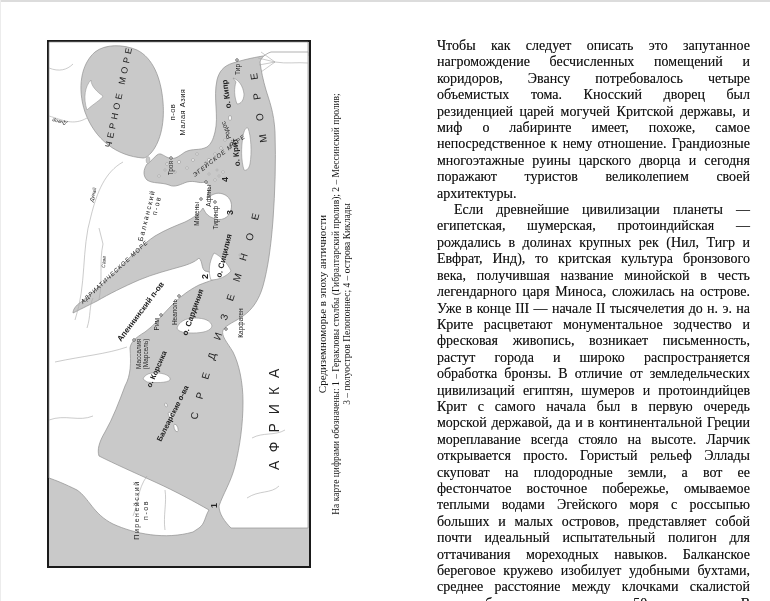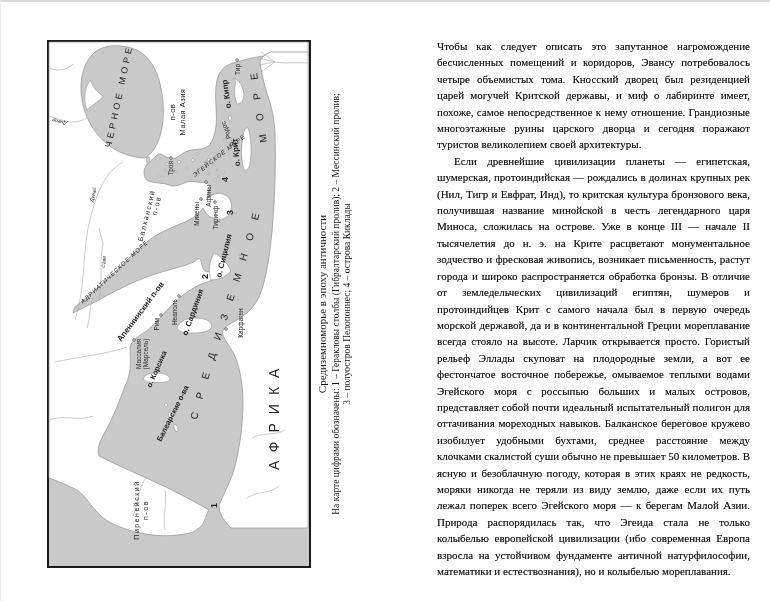--- a/index.html
+++ b/index.html
@@ -30,21 +30,21 @@
     width:528px;text-align:center;color:#161616;margin-top:6px;line-height:11.5px;
   }
   .cap-title{font-size:11px;margin:0 0 2px 0;}
   .cap-line{font-size:9.5px;margin:0;}
 
   
   .right-page{
     position:absolute;left:437px;top:38px;width:313px;color:#141414;
   }
   .right-page p{
-    margin:0;font-size:11px;line-height:16.4px;text-align:justify;
+    margin:0;font-size:14px;line-height:16.4px;text-align:justify;
     text-shadow:0 0 .4px rgba(20,20,20,.55);
   }
   .right-page p.indent{text-indent:17px;}
 </style>
 </head>
 <body>
 
 <div class="scan-edge-top"></div>
 <div class="scan-edge-left"></div>
 

